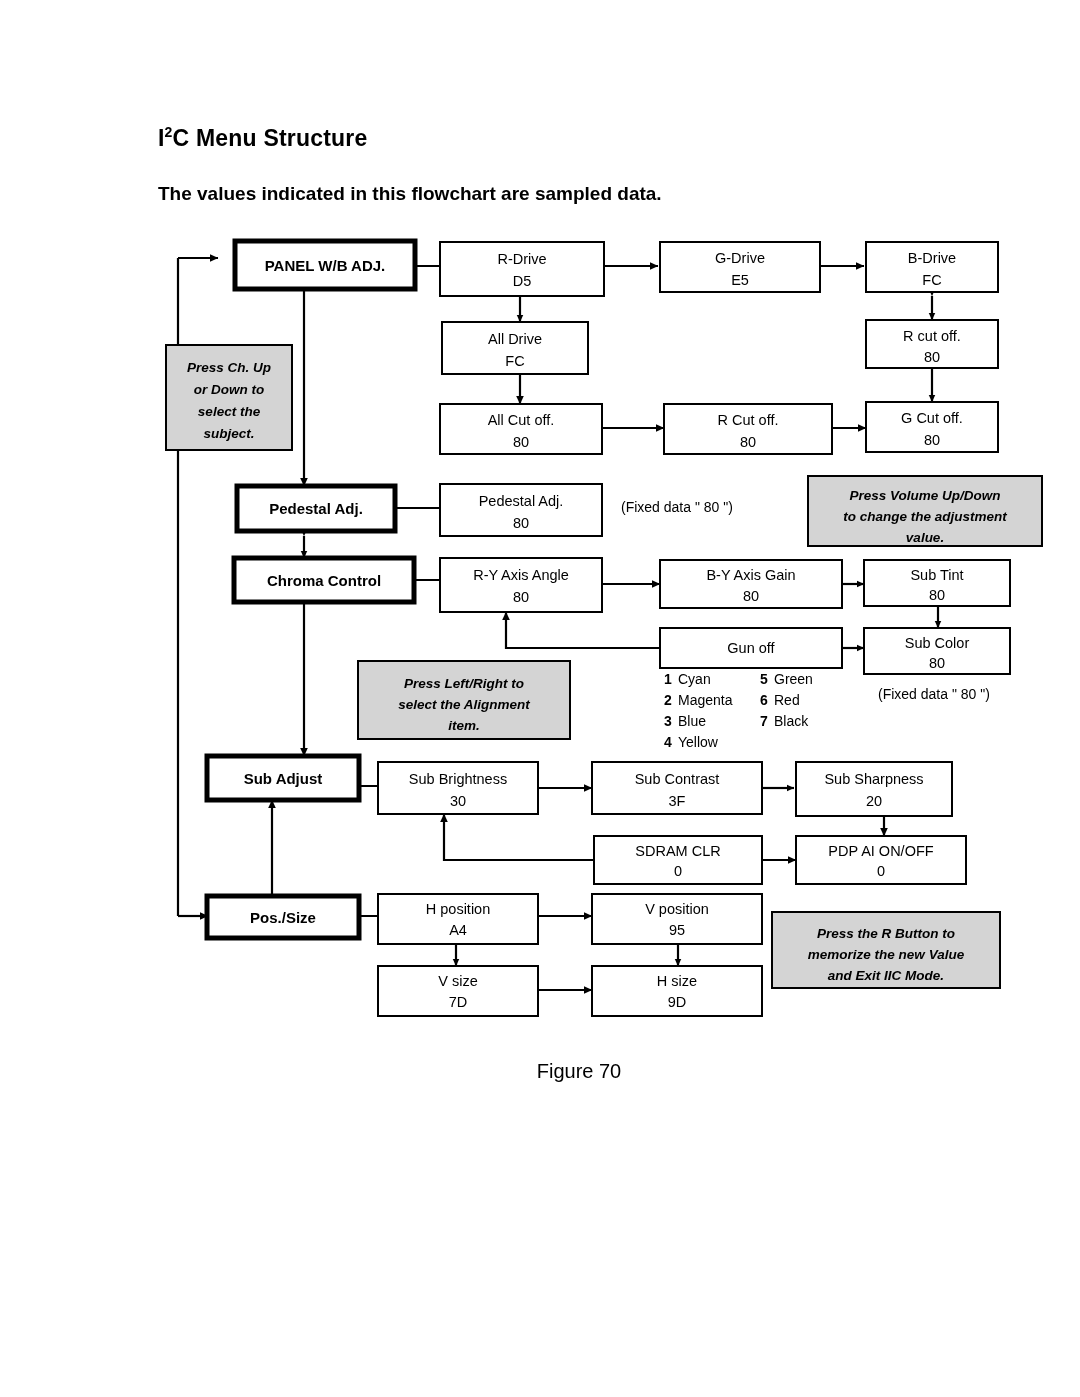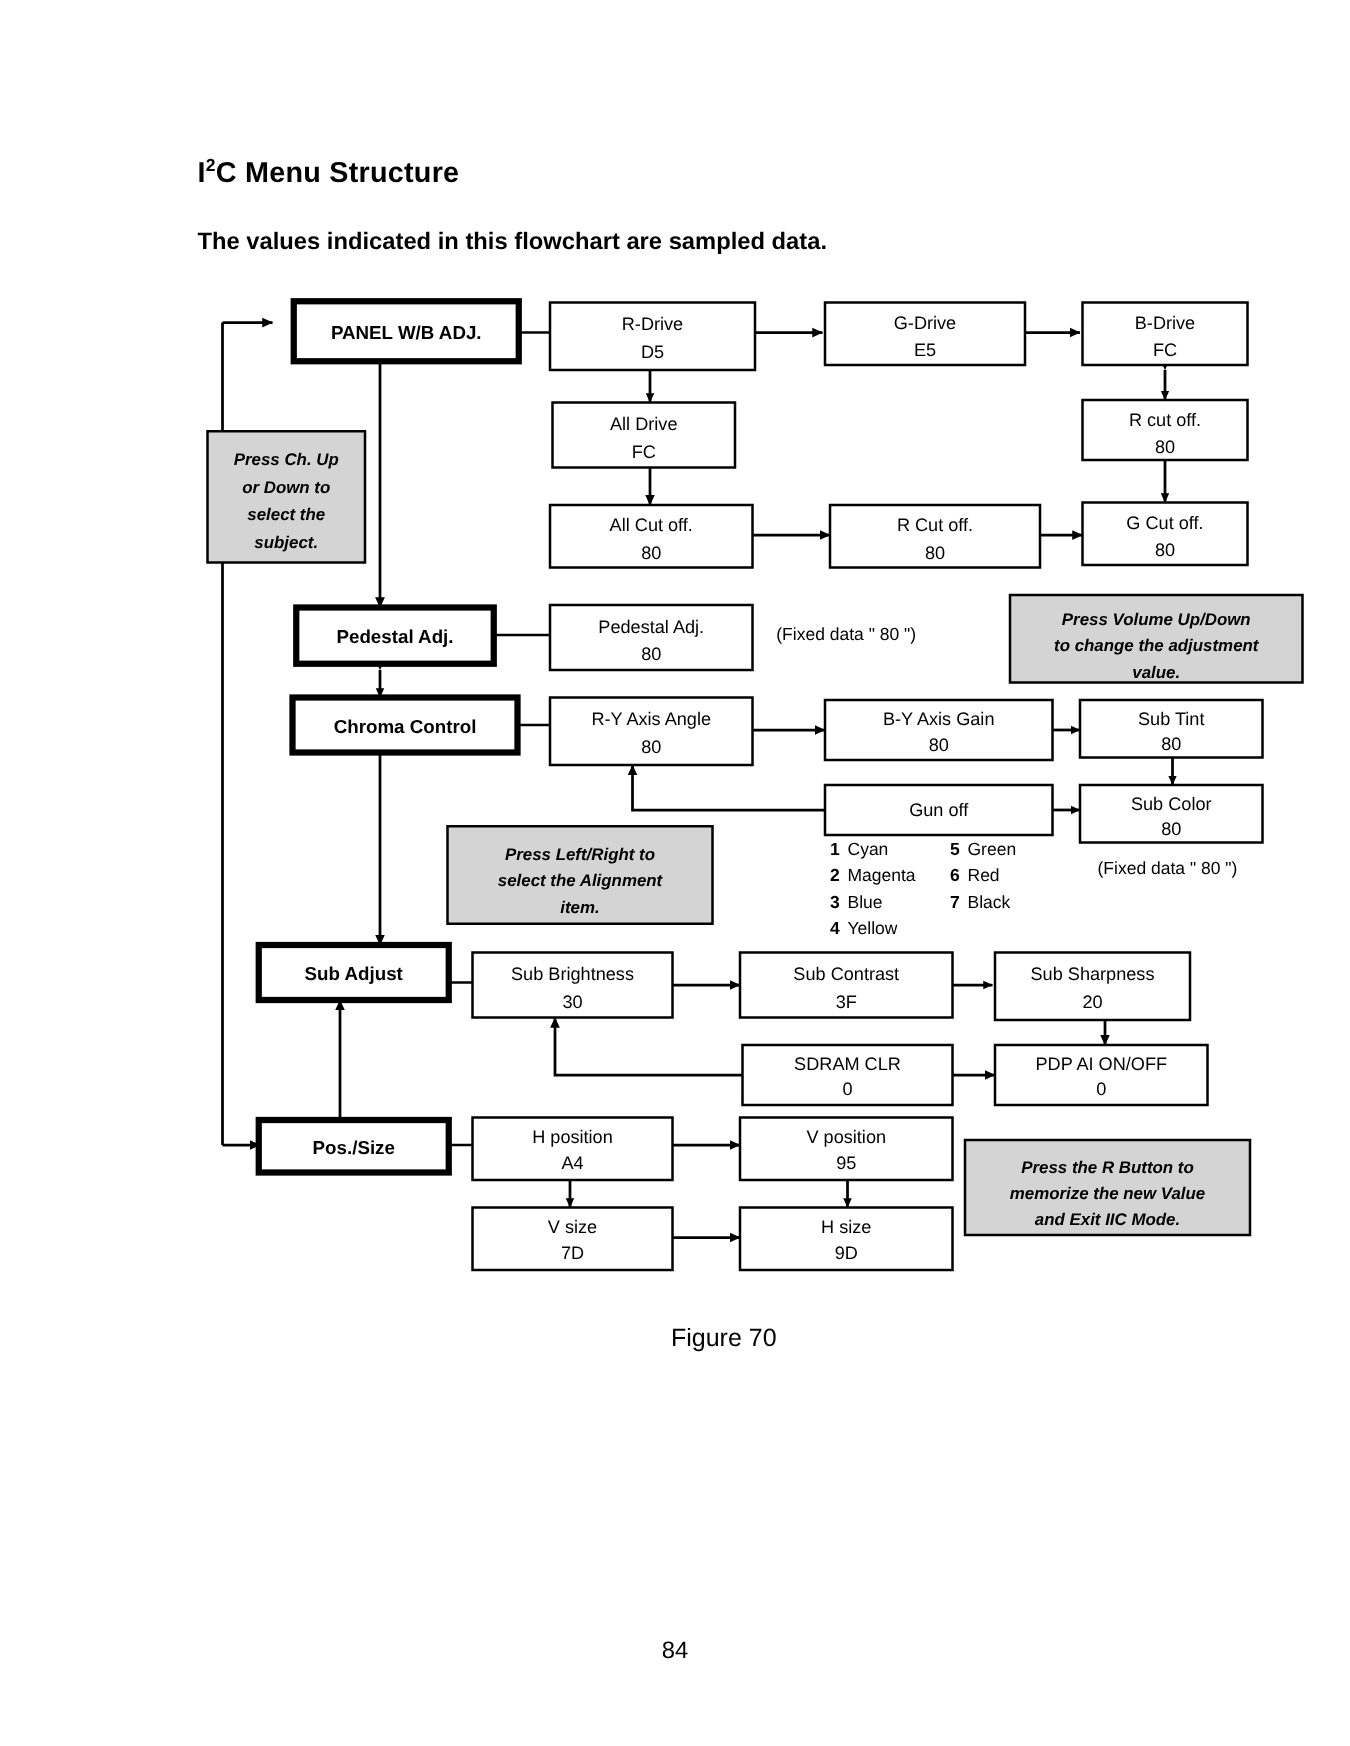--- a/index.html
+++ b/index.html
@@ -313,15 +313,14 @@
       <text class="legend-num" x="760" y="684">5</text>
       <text class="legend-txt" x="774" y="684">Green</text>
       <text class="legend-num" x="760" y="705">6</text>
       <text class="legend-txt" x="774" y="705">Red</text>
       <text class="legend-num" x="760" y="726">7</text>
       <text class="legend-txt" x="774" y="726">Black</text>
     </g>
   </svg>
 
   <div class="figcap">Figure 70</div>
-  <div class="pagenum">84</div>
 
 </div>
 
 </body></html>

